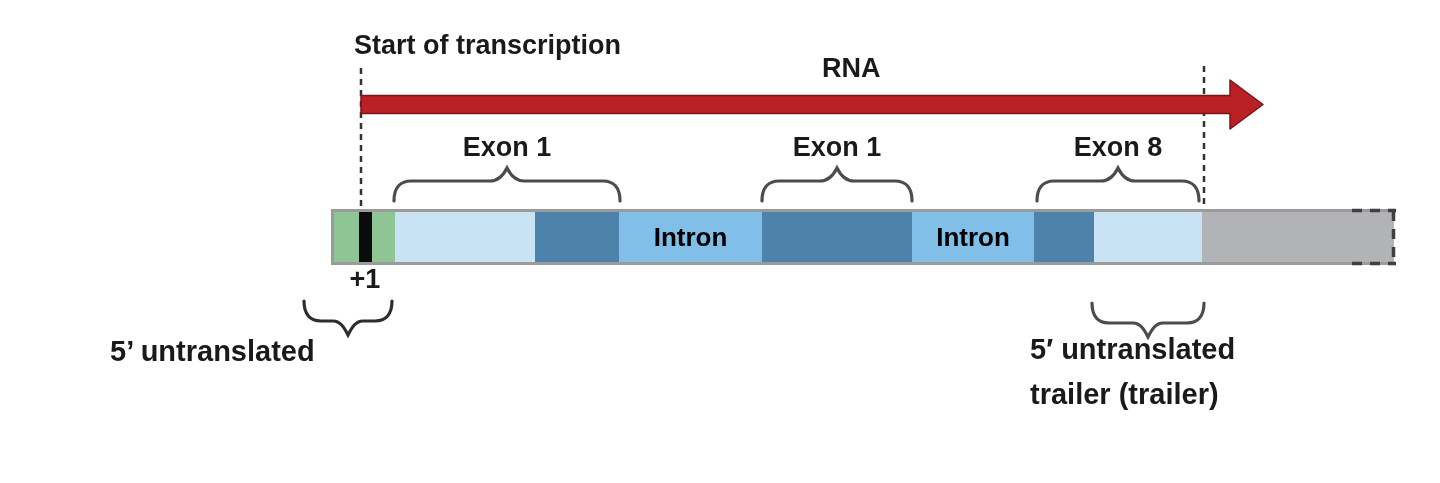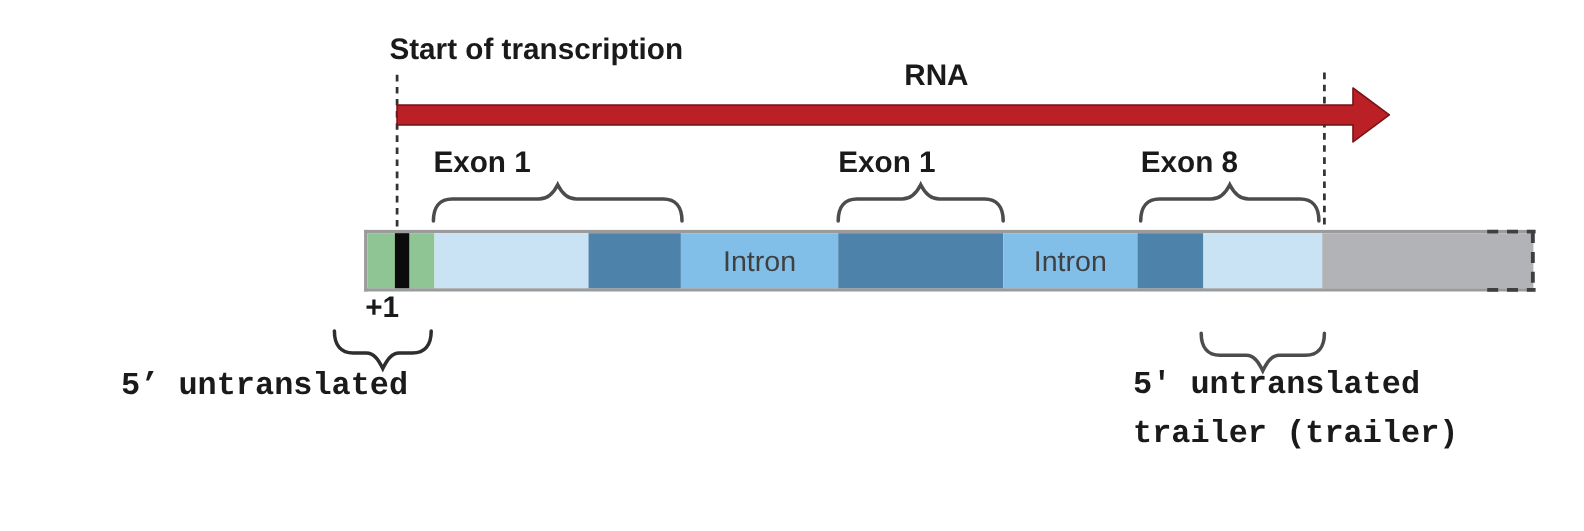--- a/index.html
+++ b/index.html
@@ -18,27 +18,26 @@
     overflow: hidden;
     margin-left: 12px;
   }
   .lbl {
     position: absolute;
     font-size: 27px;
     line-height: 1.1;
     white-space: nowrap;
     z-index: 6;
   }
-  .lbl.center { }
+  .lbl.center { text-align: center; }
   .utr-label {
     position: absolute;
     font-size: 29px;
     line-height: 46px;
     z-index: 6;
-    font-family: Liberation Mono, monospace;
   }
   .svg-overlay {
     position: absolute;
     left: 0; top: 0;
     width: 1440px; height: 483px;
     z-index: 5;
     pointer-events: none;
   }
   
   .gene-bar {
@@ -63,22 +62,22 @@
   .seg-dblue3  { width: 60px;  background: #4d82ab; }
   .seg-lblue2  { width: 108px; background: #c9e2f4; }
   .seg-gray    { width: 192px; background: #b1b3b7; }
   .seg-intron1, .seg-intron2 {
     display: flex;
     align-items: center;
     justify-content: center;
   }
   .intron-text {
     font-size: 26px;
-    font-weight: 400;
-    color: #404040;
+    font-weight: 700;
+    color: #000000;
   }
   .tss-line {
     position: absolute;
     left: 25px;
     top: 0;
     width: 13px;
     height: 50px;
     background: #0b0b0b;
   }
 </style>

